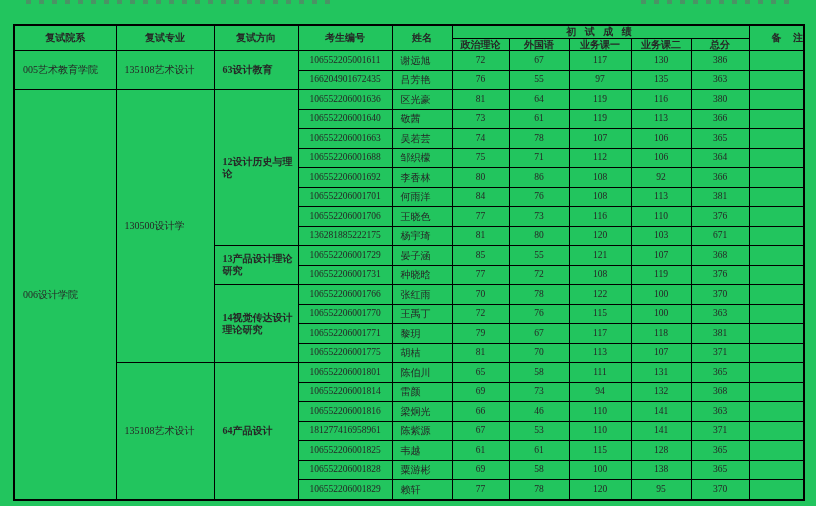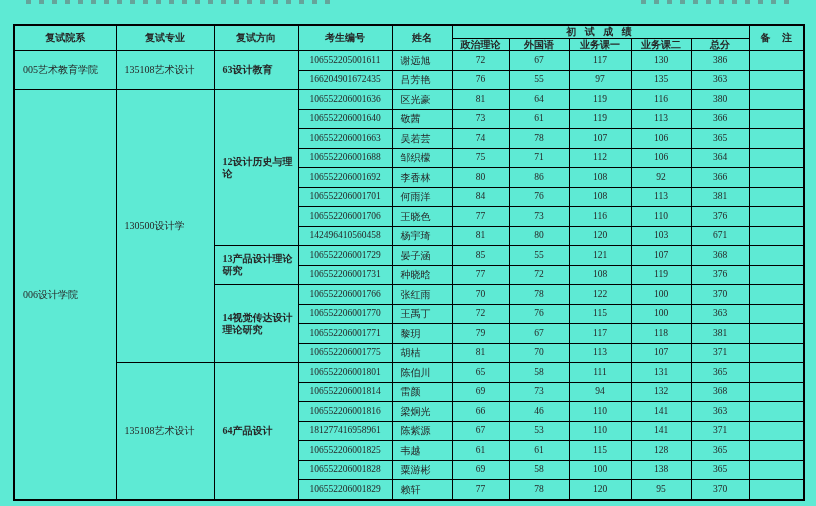--- a/index.html
+++ b/index.html
@@ -1,19 +1,19 @@
 <!DOCTYPE html>
 <html><head>
 <meta charset="utf-8">
 <style>
   html,body{margin:0;padding:0;background:#ffffff;}
   .page{
     position:relative;
     width:816px;height:506px;
-    background:#5eead4;
+    background:#22c55e;
     font-family:"Liberation Serif","DejaVu Serif",serif;
     color:#262626;
     overflow:hidden;
   }
   .frag{
     position:absolute;top:0;height:4px;
     background:repeating-linear-gradient(90deg,#6b6b6b 0px,#6b6b6b 5px,transparent 5px,transparent 13px);
     opacity:.55;
   }
   .frag.left{left:26px;width:308px;}
@@ -30,21 +30,21 @@
     padding:0;
     text-align:center;
     vertical-align:middle;
     line-height:1.15;
     overflow:hidden;
     white-space:nowrap;
   }
   .results thead tr{height:11px;}
   .results th{font-weight:bold;font-size:10px;}
   .results th.group{letter-spacing:3px;}
-  .results th.remark{word-spacing:9px;white-space:pre;}
+  .results th.remark{word-spacing:9px;white-space:pre;text-align:right;}
   .results td.left{text-align:left;padding-left:8px;}
   .results td.dir{white-space:normal;line-height:1.2;font-weight:bold;}
   .results td.num{font-size:9.5px;}
 </style>
 </head>
 <body>
 
 <div class="page">
 
   <div class="frag left"></div>
@@ -173,21 +173,21 @@
           <td class="num">106552206001706</td>
           <td class="left">王晓色</td>
           <td class="num">77</td>
           <td class="num">73</td>
           <td class="num">116</td>
           <td class="num">110</td>
           <td class="num">376</td>
           <td></td>
         </tr>
         <tr>
-          <td class="num">142496410560458</td>
+          <td class="num">136281885222175</td>
           <td class="left">杨宇琦</td>
           <td class="num">81</td>
           <td class="num">80</td>
           <td class="num">120</td>
           <td class="num">103</td>
           <td class="num">671</td>
           <td></td>
         </tr>
         <tr>
           <td class="left dir" rowspan="2">13产品设计理论研究</td>

